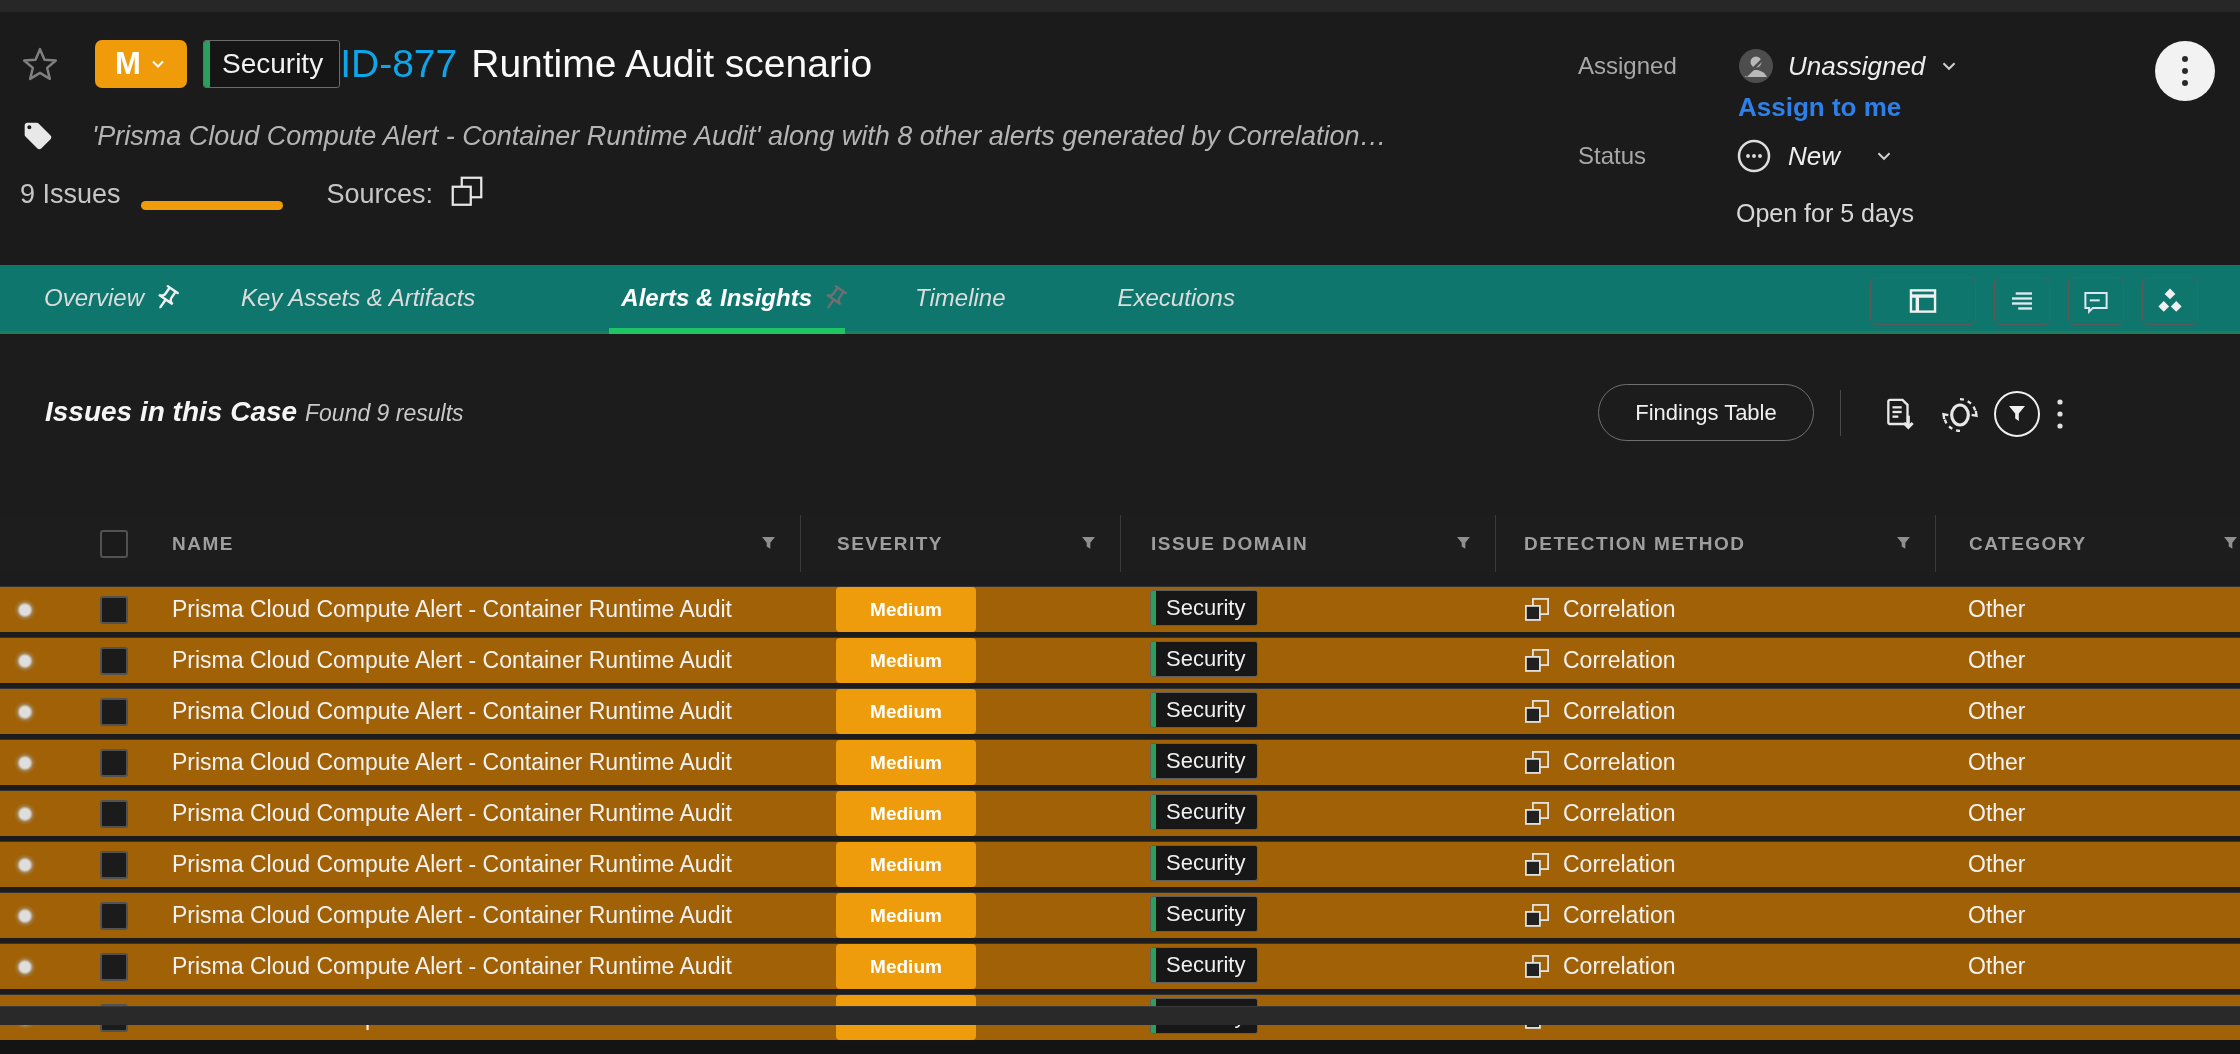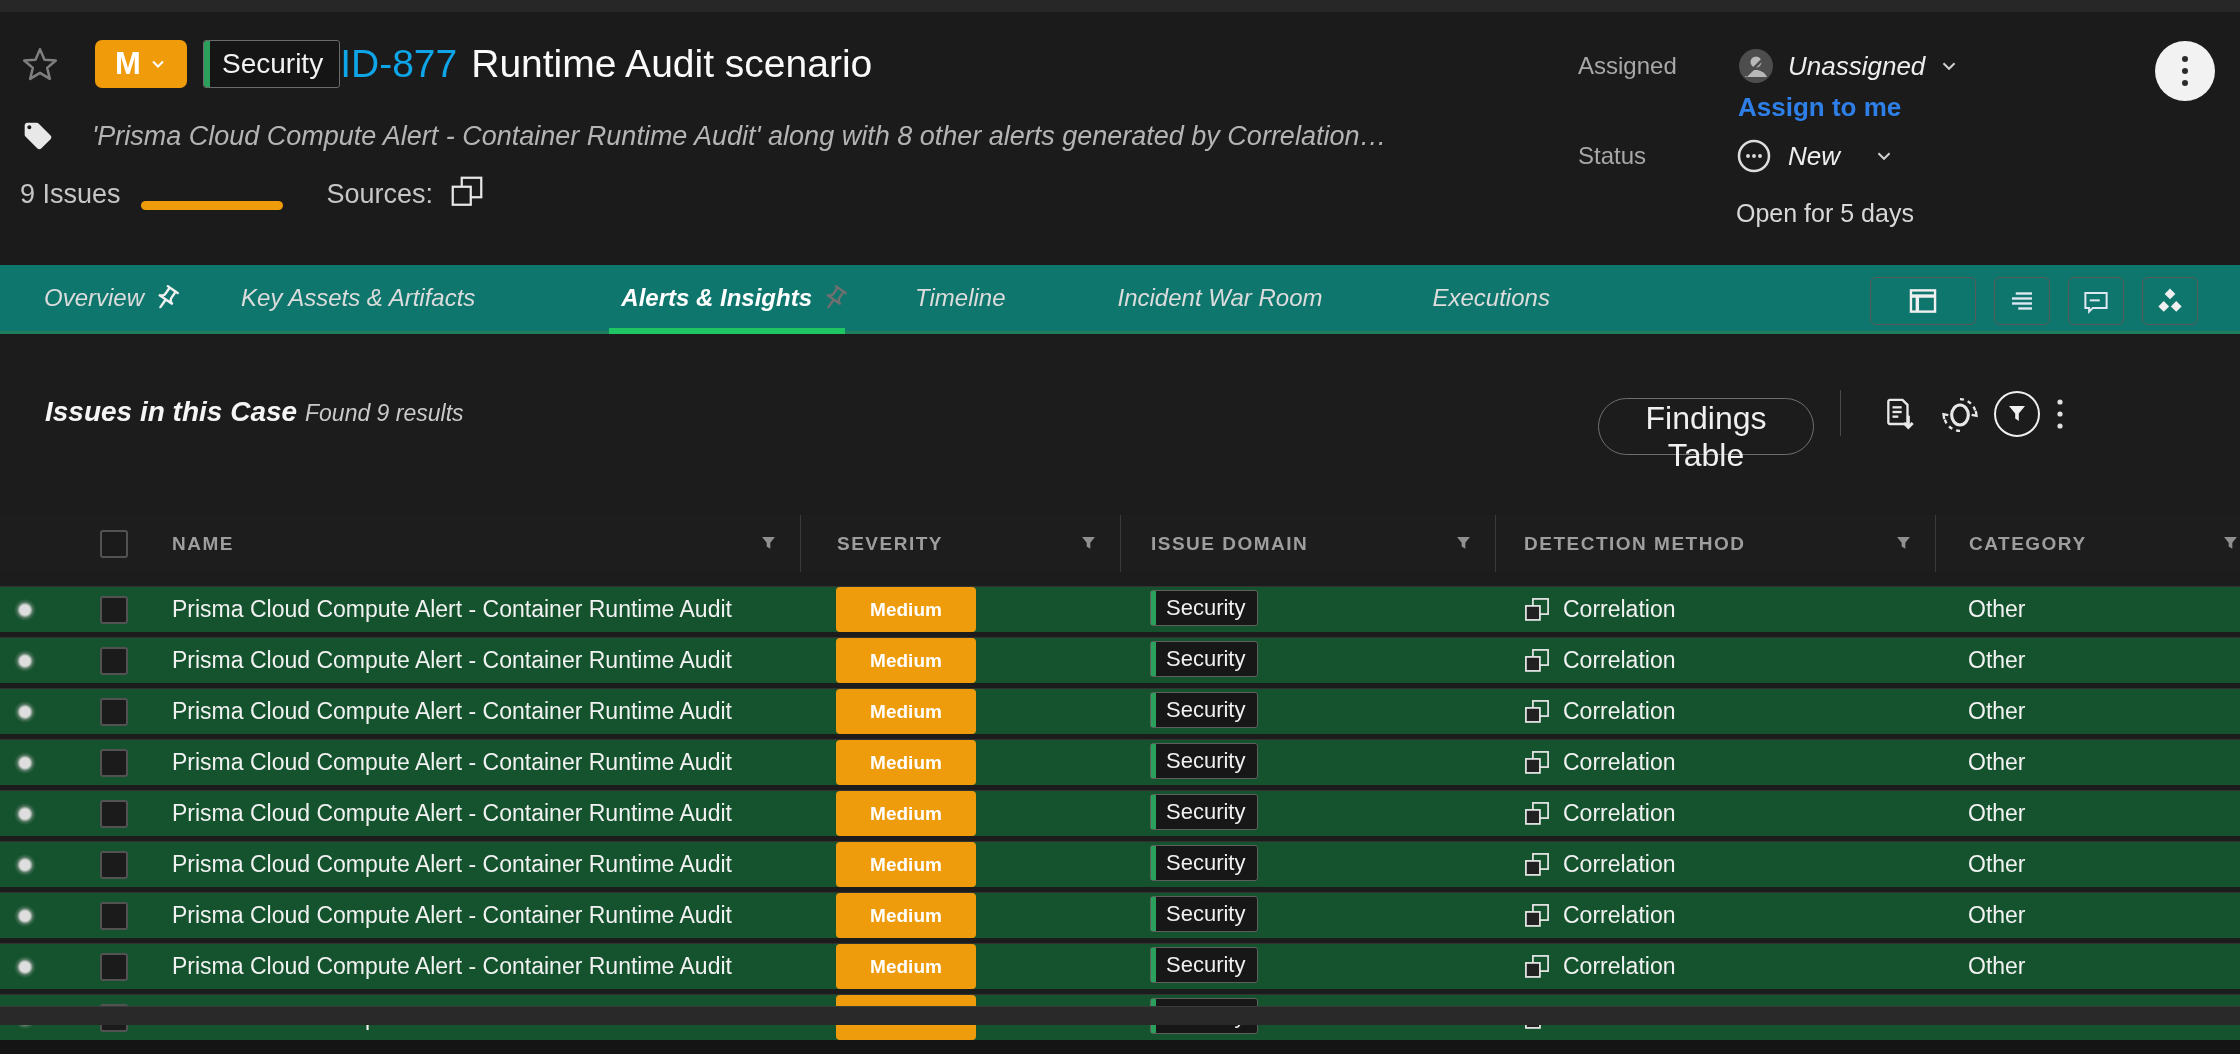--- a/index.html
+++ b/index.html
@@ -45,41 +45,41 @@
   .tab:nth-child(5){margin-right:50px;}
   .view-btns{position:absolute;right:42px;top:12px;display:flex;gap:18px;}
   .view-btn{height:46px;border:1px solid #5a5a5a;border-radius:6px;background:transparent;display:flex;align-items:center;justify-content:center;cursor:pointer;}
   .view-btn.wide{width:104px;}
   .view-btn.sq{width:54px;}
   
   .content{background:#1c1c1c;height:691px;position:relative;}
   .section-row{position:absolute;left:0;top:50px;width:100%;height:60px;}
   .section-title{position:absolute;left:45px;top:12px;font-size:28px;font-weight:bold;font-style:italic;color:#f5f5f5;}
   .section-results{position:absolute;left:305px;top:16px;font-size:23px;font-style:italic;color:#c9c9c9;}
-  .findings-btn{position:absolute;left:1598px;top:14px;width:216px;height:57px;border:1px solid #6f6f6f;border-radius:30px;background:transparent;color:#f0f0f0;font-size:32px;font-family:"Liberation Sans",sans-serif;cursor:pointer;}
+  .findings-btn{position:absolute;left:1598px;top:0;width:216px;height:57px;border:1px solid #6f6f6f;border-radius:30px;background:transparent;color:#f0f0f0;font-size:22px;font-family:"Liberation Sans",sans-serif;cursor:pointer;}
   .tools-divider{position:absolute;left:1840px;top:6px;width:1px;height:46px;background:#4a4a4a;}
   .tool{position:absolute;top:0;cursor:pointer;}
   .tool.export{left:1880px;top:10px;}
   .tool.sync{left:1940px;top:11px;}
   .tool.filter{left:1992px;top:5px;}
   .tool.more{left:2056px;top:14px;}
   
   .tgrid{display:grid;grid-template-columns:70px 65px 665px 320px 375px 440px minmax(0,1fr);align-items:center;}
   .thead{position:absolute;top:181px;left:0;width:100%;height:57px;background:#1d1d1d;overflow:hidden;}
   .th{display:flex;align-items:center;justify-content:space-between;height:57px;padding-right:24px;box-sizing:border-box;}
   .th .lbl{font-size:19px;font-weight:bold;letter-spacing:1.5px;color:#9e9e9e;}
   .th.bordered{border-left:1px solid #3a3a3a;}
   .th:nth-last-child(1){padding-right:2px;}
   .pad-name{padding-left:37px;}
   .pad-sev{padding-left:36px;}
   .pad-dom{padding-left:30px;}
   .pad-met{padding-left:28px;}
   .pad-cat{padding-left:33px;}
   .rows{position:absolute;top:252px;left:0;width:100%;}
-  .row{height:45px;background:#14532d;margin-bottom:5px;border-top:1px solid #323232;}
+  .row{height:45px;background:#a16207;margin-bottom:5px;border-top:1px solid #323232;}
   .glow-dot{width:22px;height:22px;margin-left:14px;background:radial-gradient(circle,#dedede 0 5px,rgba(160,160,160,.35) 8px,transparent 11px);}
   .cb{width:24px;height:24px;border:2px solid #525252;border-radius:3px;background:#1b1b1b;margin-left:30px;cursor:pointer;}
   .cell-name{font-size:23px;color:#f2f2f2;white-space:nowrap;}
   .sev-badge{display:inline-flex;align-items:center;justify-content:center;width:140px;height:45px;border-radius:4px;background:#ee9b0c;color:#ffffff;font-size:19px;font-weight:bold;}
   .dom-chip{display:inline-flex;align-items:center;height:34px;border:1px solid #5f5f5f;border-radius:3px;background:#171717;padding-right:12px;}
   .dom-chip .bar{width:5px;height:34px;background:#2aa05c;margin-right:10px;}
   .dom-chip span{font-size:22px;color:#f0f0f0;}
   .cell-method{display:flex;align-items:center;gap:12px;font-size:23px;color:#f2f2f2;}
   .cell-cat{font-size:23px;color:#f2f2f2;}
   .bottom-strip{position:absolute;left:0;bottom:0;width:100%;height:18px;background:#292929;border-top:1px solid #3a3a3a;}
@@ -188,24 +188,20 @@
     <svg class="pin" viewBox="0 0 24 24">
           <path d="M14 4v5c0 1.12.37 2.16 1 3H9c.65-.86 1-1.9 1-3V4h4m3-2H7c-.55 0-1 .45-1 1s.45 1 1 1h1v5c0 1.66-1.34 3-3 3v2h5.97v7l1 1 1-1v-7H19v-2c-1.66 0-3-1.34-3-3V4h1c.55 0 1-.45 1-1s-.45-1-1-1z"></path>
         </svg>
   </div>
 
   <div class="tab">
     <span class="tab-label">Timeline</span>
 
   </div>
 
-  <div class="tab">
-    <span class="tab-label">Incident War Room</span>
-
-  </div>
 
   <div class="tab">
     <span class="tab-label">Executions</span>
 
   </div>
 </div>
   <div class="view-btns">
     <div class="view-btn wide">
       <svg width="34" height="34" viewBox="0 0 24 24" fill="none" stroke="#f0f0f0" stroke-width="1.7">
           <rect x="3.5" y="4.5" width="17" height="15"></rect>

